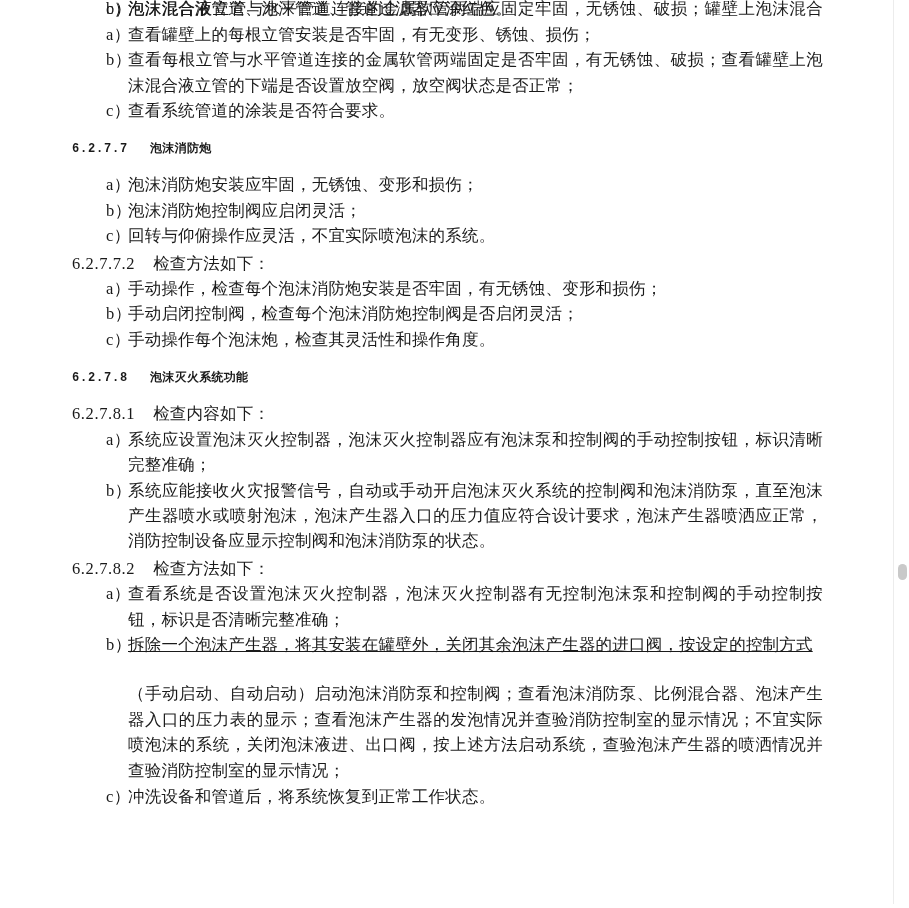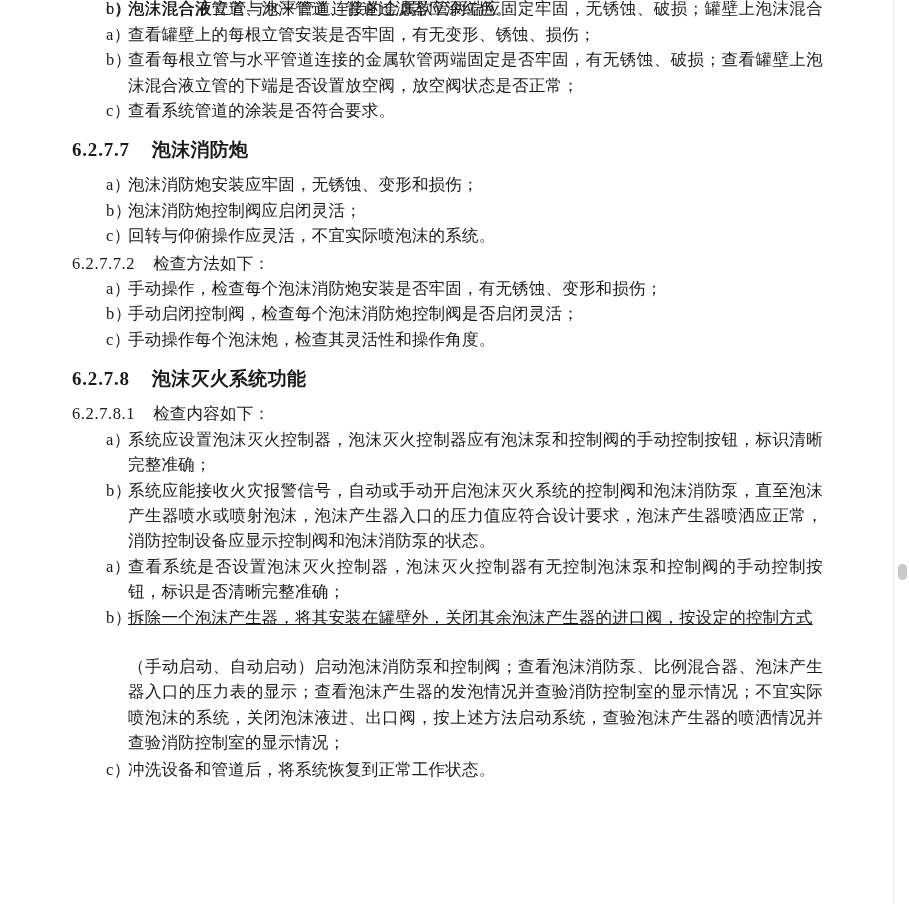--- a/index.html
+++ b/index.html
@@ -38,25 +38,26 @@
     margin-bottom: 0;
   }
   .num-para .num {
     letter-spacing: 0.6px;
   }
   .num-para .gap {
     display: inline-block;
     width: 18px;
   }
   .heading {
-    font-size: 19px;
+    font-size: 12px;
     line-height: 25px;
     font-weight: bold;
     margin: 14px 0 10px 0;
     letter-spacing: 0.3px;
+    font-family: Liberation Mono, monospace;
   }
   .heading .h-num {
     letter-spacing: 0.8px;
   }
   .heading .h-gap {
     display: inline-block;
     width: 22px;
   }
   
   .item {
@@ -199,20 +200,23 @@
 
     <div class="item">
       <span class="marker">a）</span>
       <span class="text">系统应设置泡沫灭火控制器，泡沫灭火控制器应有泡沫泵和控制阀的手动控制按钮，标识清晰完整准确；</span>
     </div>
     <div class="item">
       <span class="marker">b）</span>
       <span class="text">系统应能接收火灾报警信号，自动或手动开启泡沫灭火系统的控制阀和泡沫消防泵，直至泡沫产生器喷水或喷射泡沫，泡沫产生器入口的压力值应符合设计要求，泡沫产生器喷洒应正常，消防控制设备应显示控制阀和泡沫消防泵的状态。</span>
     </div>
 
+    <p class="para num-para">
+      <span class="num">6.2.7.8.2</span><span class="gap"></span><span>检查方法如下：</span>
+    </p>
 
     <div class="item">
       <span class="marker">a）</span>
       <span class="text">查看系统是否设置泡沫灭火控制器，泡沫灭火控制器有无控制泡沫泵和控制阀的手动控制按钮，标识是否清晰完整准确；</span>
     </div>
     <div class="item">
       <span class="marker">b）</span>
       <span class="text" style="text-align:justify;text-decoration:underline;">拆除一个泡沫产生器，将其安装在罐壁外，关闭其余泡沫产生器的进口阀，按设定的控制方式</span>
     </div>
 

